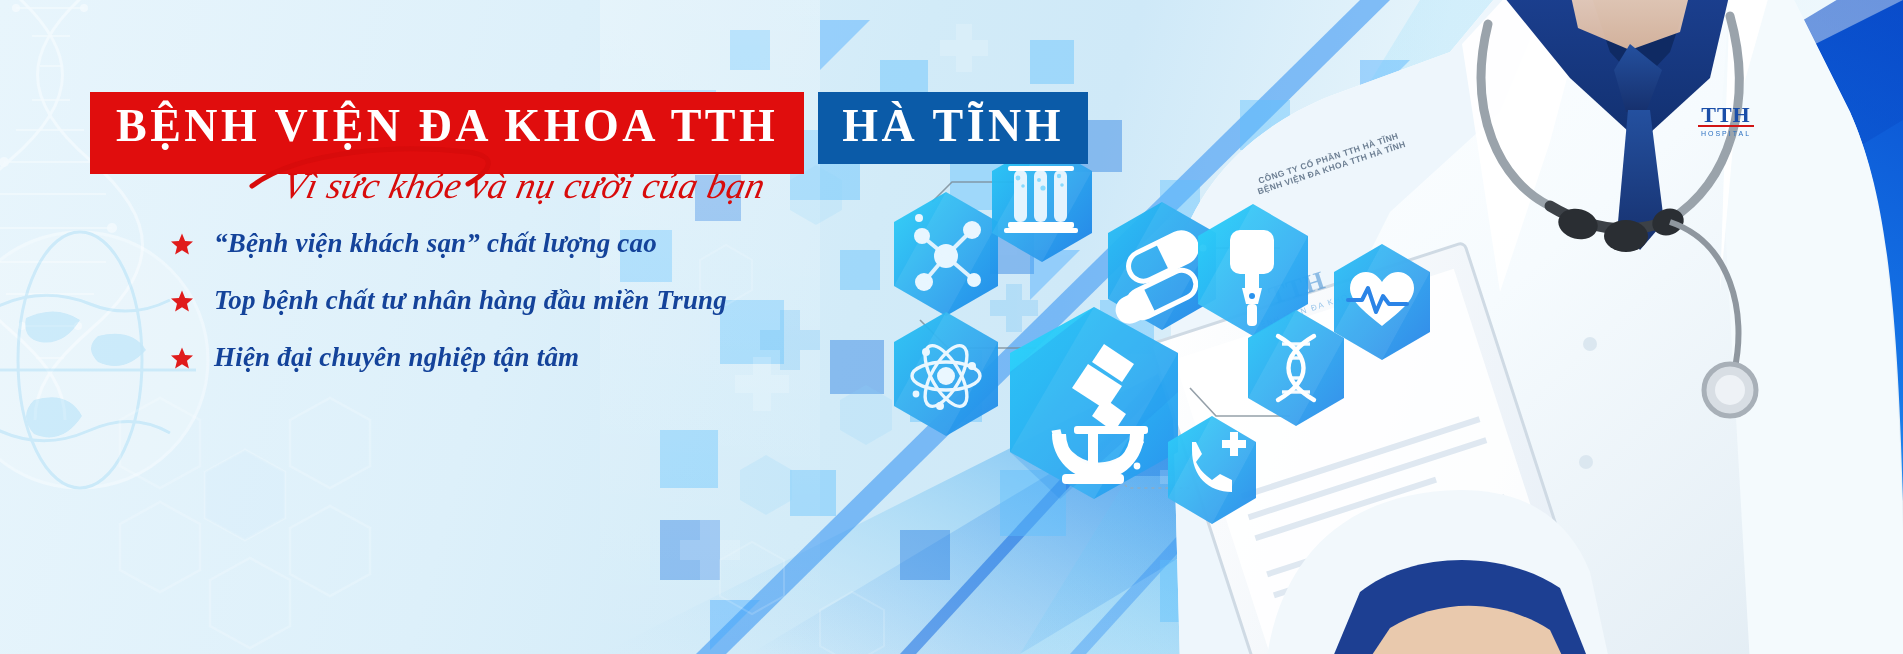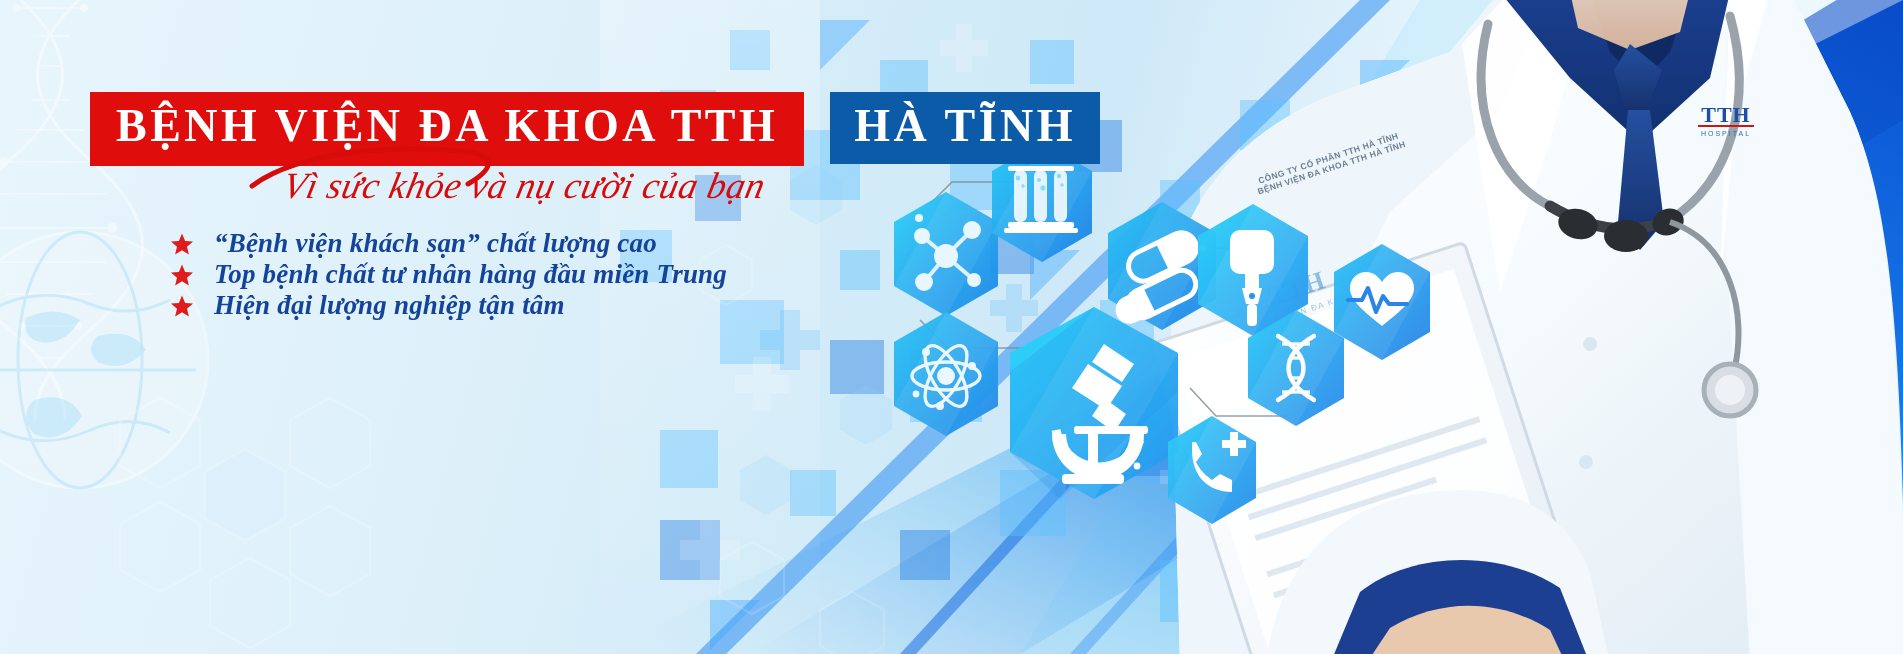--- a/index.html
+++ b/index.html
@@ -17,34 +17,34 @@
 
   
   #hexCluster{position:absolute;left:860px;top:130px;width:560px;height:400px;}
   .hex{position:absolute;}
   .hex svg{display:block;overflow:visible;}
 
   
   #textBlock{position:absolute;left:0;top:0;width:960px;height:420px;}
 
   .titleRow{position:absolute;left:90px;top:92px;display:flex;align-items:stretch;gap:14px;}
-  .titleRed{background:#e00d0d;color:#fff;padding:6px 26px 12px 26px;
+  .titleRed{background:#e00d0d;color:#fff;padding:6px 26px 20px 26px;
     font-family:"Liberation Serif",serif;font-size:46px;font-weight:700;letter-spacing:3.5px;
     line-height:1.08;white-space:nowrap;display:flex;align-items:center;height:56px;}
   .titleBlue{background:#0b5ba8;color:#fff;padding:6px 24px 10px 24px;
     font-family:"Liberation Serif",serif;font-size:46px;font-weight:700;letter-spacing:3.5px;
-    line-height:1.08;white-space:nowrap;display:flex;align-items:center;height:56px;margin-left:12px;}
+    line-height:1.08;white-space:nowrap;display:flex;align-items:center;height:56px;}
 
   #tagline{position:absolute;left:270px;top:156px;width:520px;height:62px;}
   #taglineText{font-family:"Liberation Serif",serif;font-style:italic;color:#d80b0b;
     font-size:37px;white-space:nowrap;transform:skewX(-12deg);letter-spacing:.5px;
     position:absolute;left:14px;top:8px;}
   #taglineSwash{position:absolute;left:-40px;top:-14px;width:560px;height:70px;}
 
-  #bullets{position:absolute;left:170px;top:228px;display:flex;flex-direction:column;gap:0;}
+  #bullets{position:absolute;left:170px;top:228px;display:flex;flex-direction:column;gap:26px;}
   .bullet{display:flex;align-items:center;gap:20px;}
   .starWrap{width:24px;height:24px;flex:0 0 24px;display:block;}
   .bulletText{font-family:"Liberation Serif",serif;font-style:italic;font-weight:700;
     color:#14439a;font-size:27px;white-space:nowrap;letter-spacing:.2px;}
   .cbline{font-family:"Liberation Sans",sans-serif;font-size:8.5px;color:#6d7f93;
     letter-spacing:.4px;white-space:nowrap;font-weight:600;}
   #cbWrap{position:absolute;left:1208px;top:192px;width:250px;
     transform:rotate(-18deg);transform-origin:left top;}
   #cbWrap div{text-align:center;}
   #tthLogoClip{position:absolute;left:1255px;top:262px;width:90px;height:70px;
@@ -578,18 +578,18 @@
       <div class="bullet">
         <svg class="starWrap" viewBox="0 0 24 24">
           <polygon points="12,1.5 15.1,8.9 23,9.5 17,14.7 18.9,22.5 12,18.3 5.1,22.5 7,14.7 1,9.5 8.9,8.9" fill="#e01b1b"></polygon>
         </svg>
         <div class="bulletText">Top bệnh chất tư nhân hàng đầu miền Trung</div>
       </div>
       <div class="bullet">
         <svg class="starWrap" viewBox="0 0 24 24">
           <polygon points="12,1.5 15.1,8.9 23,9.5 17,14.7 18.9,22.5 12,18.3 5.1,22.5 7,14.7 1,9.5 8.9,8.9" fill="#e01b1b"></polygon>
         </svg>
-        <div class="bulletText">Hiện đại lượng nghiệp tận tâm</div>
+        <div class="bulletText">Hiện đại chuyên nghiệp tận tâm</div>
       </div>
     </div>
   </div>
 
 </div>
 
 </body></html>

